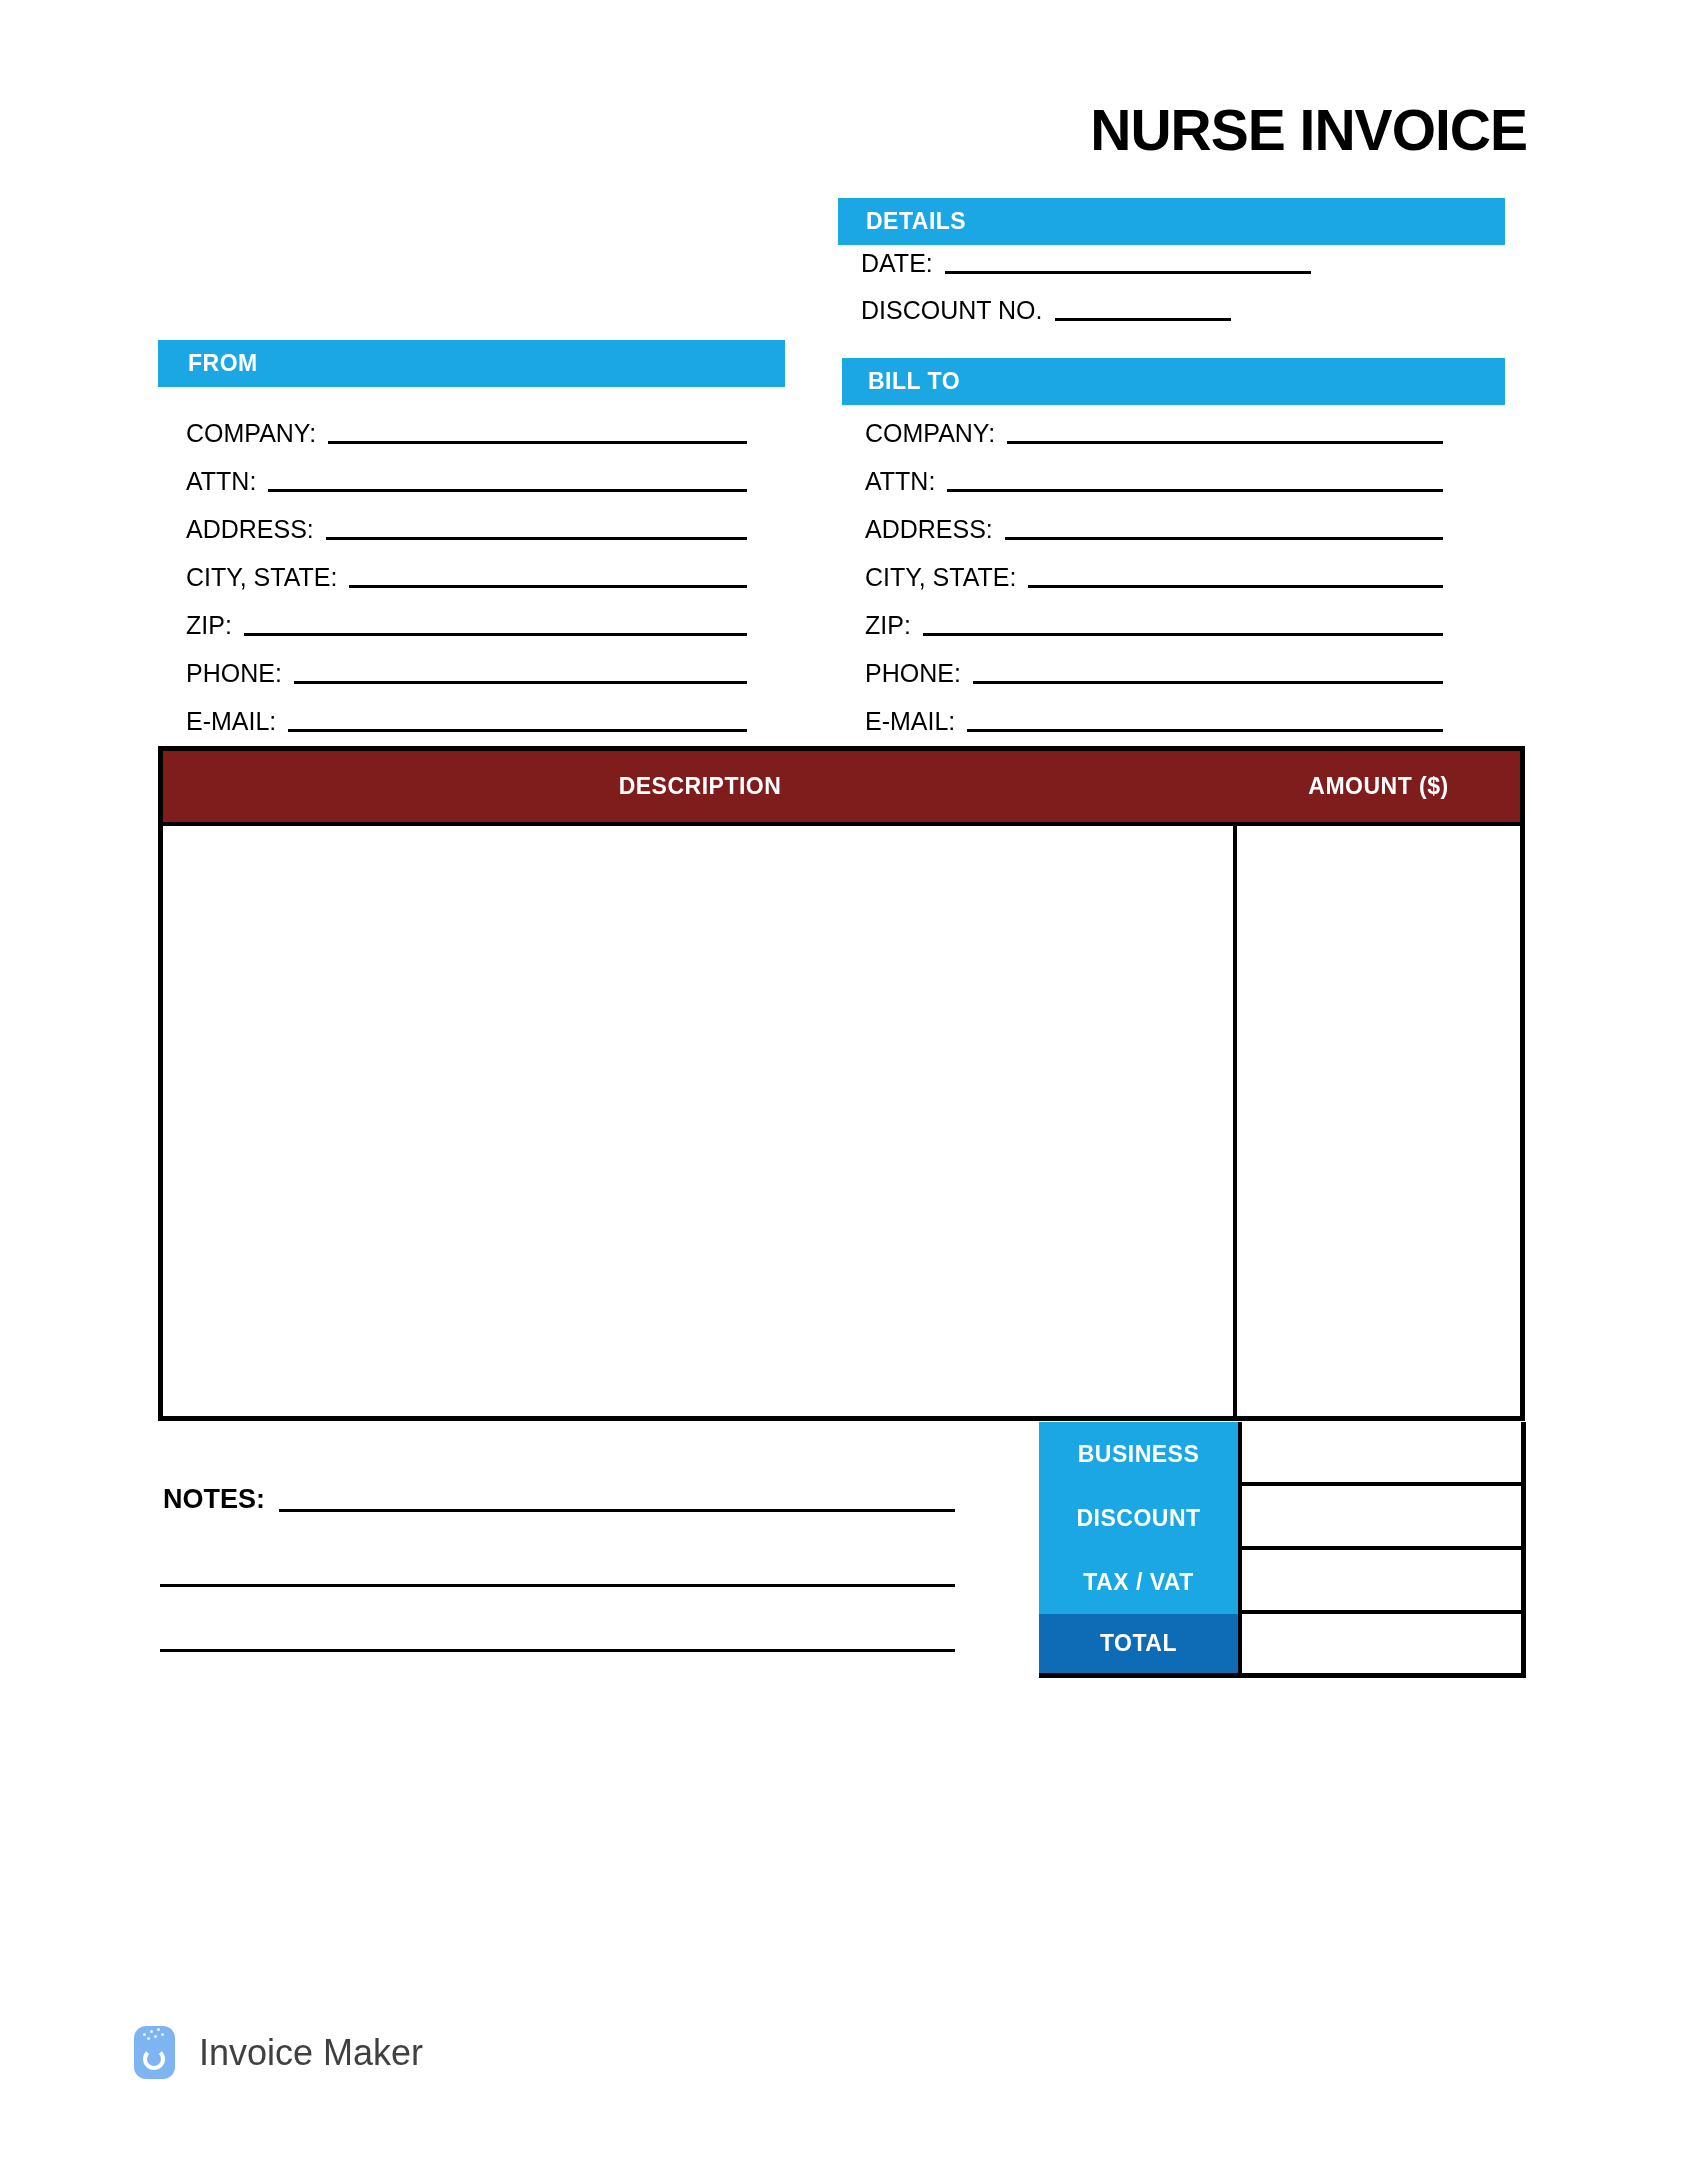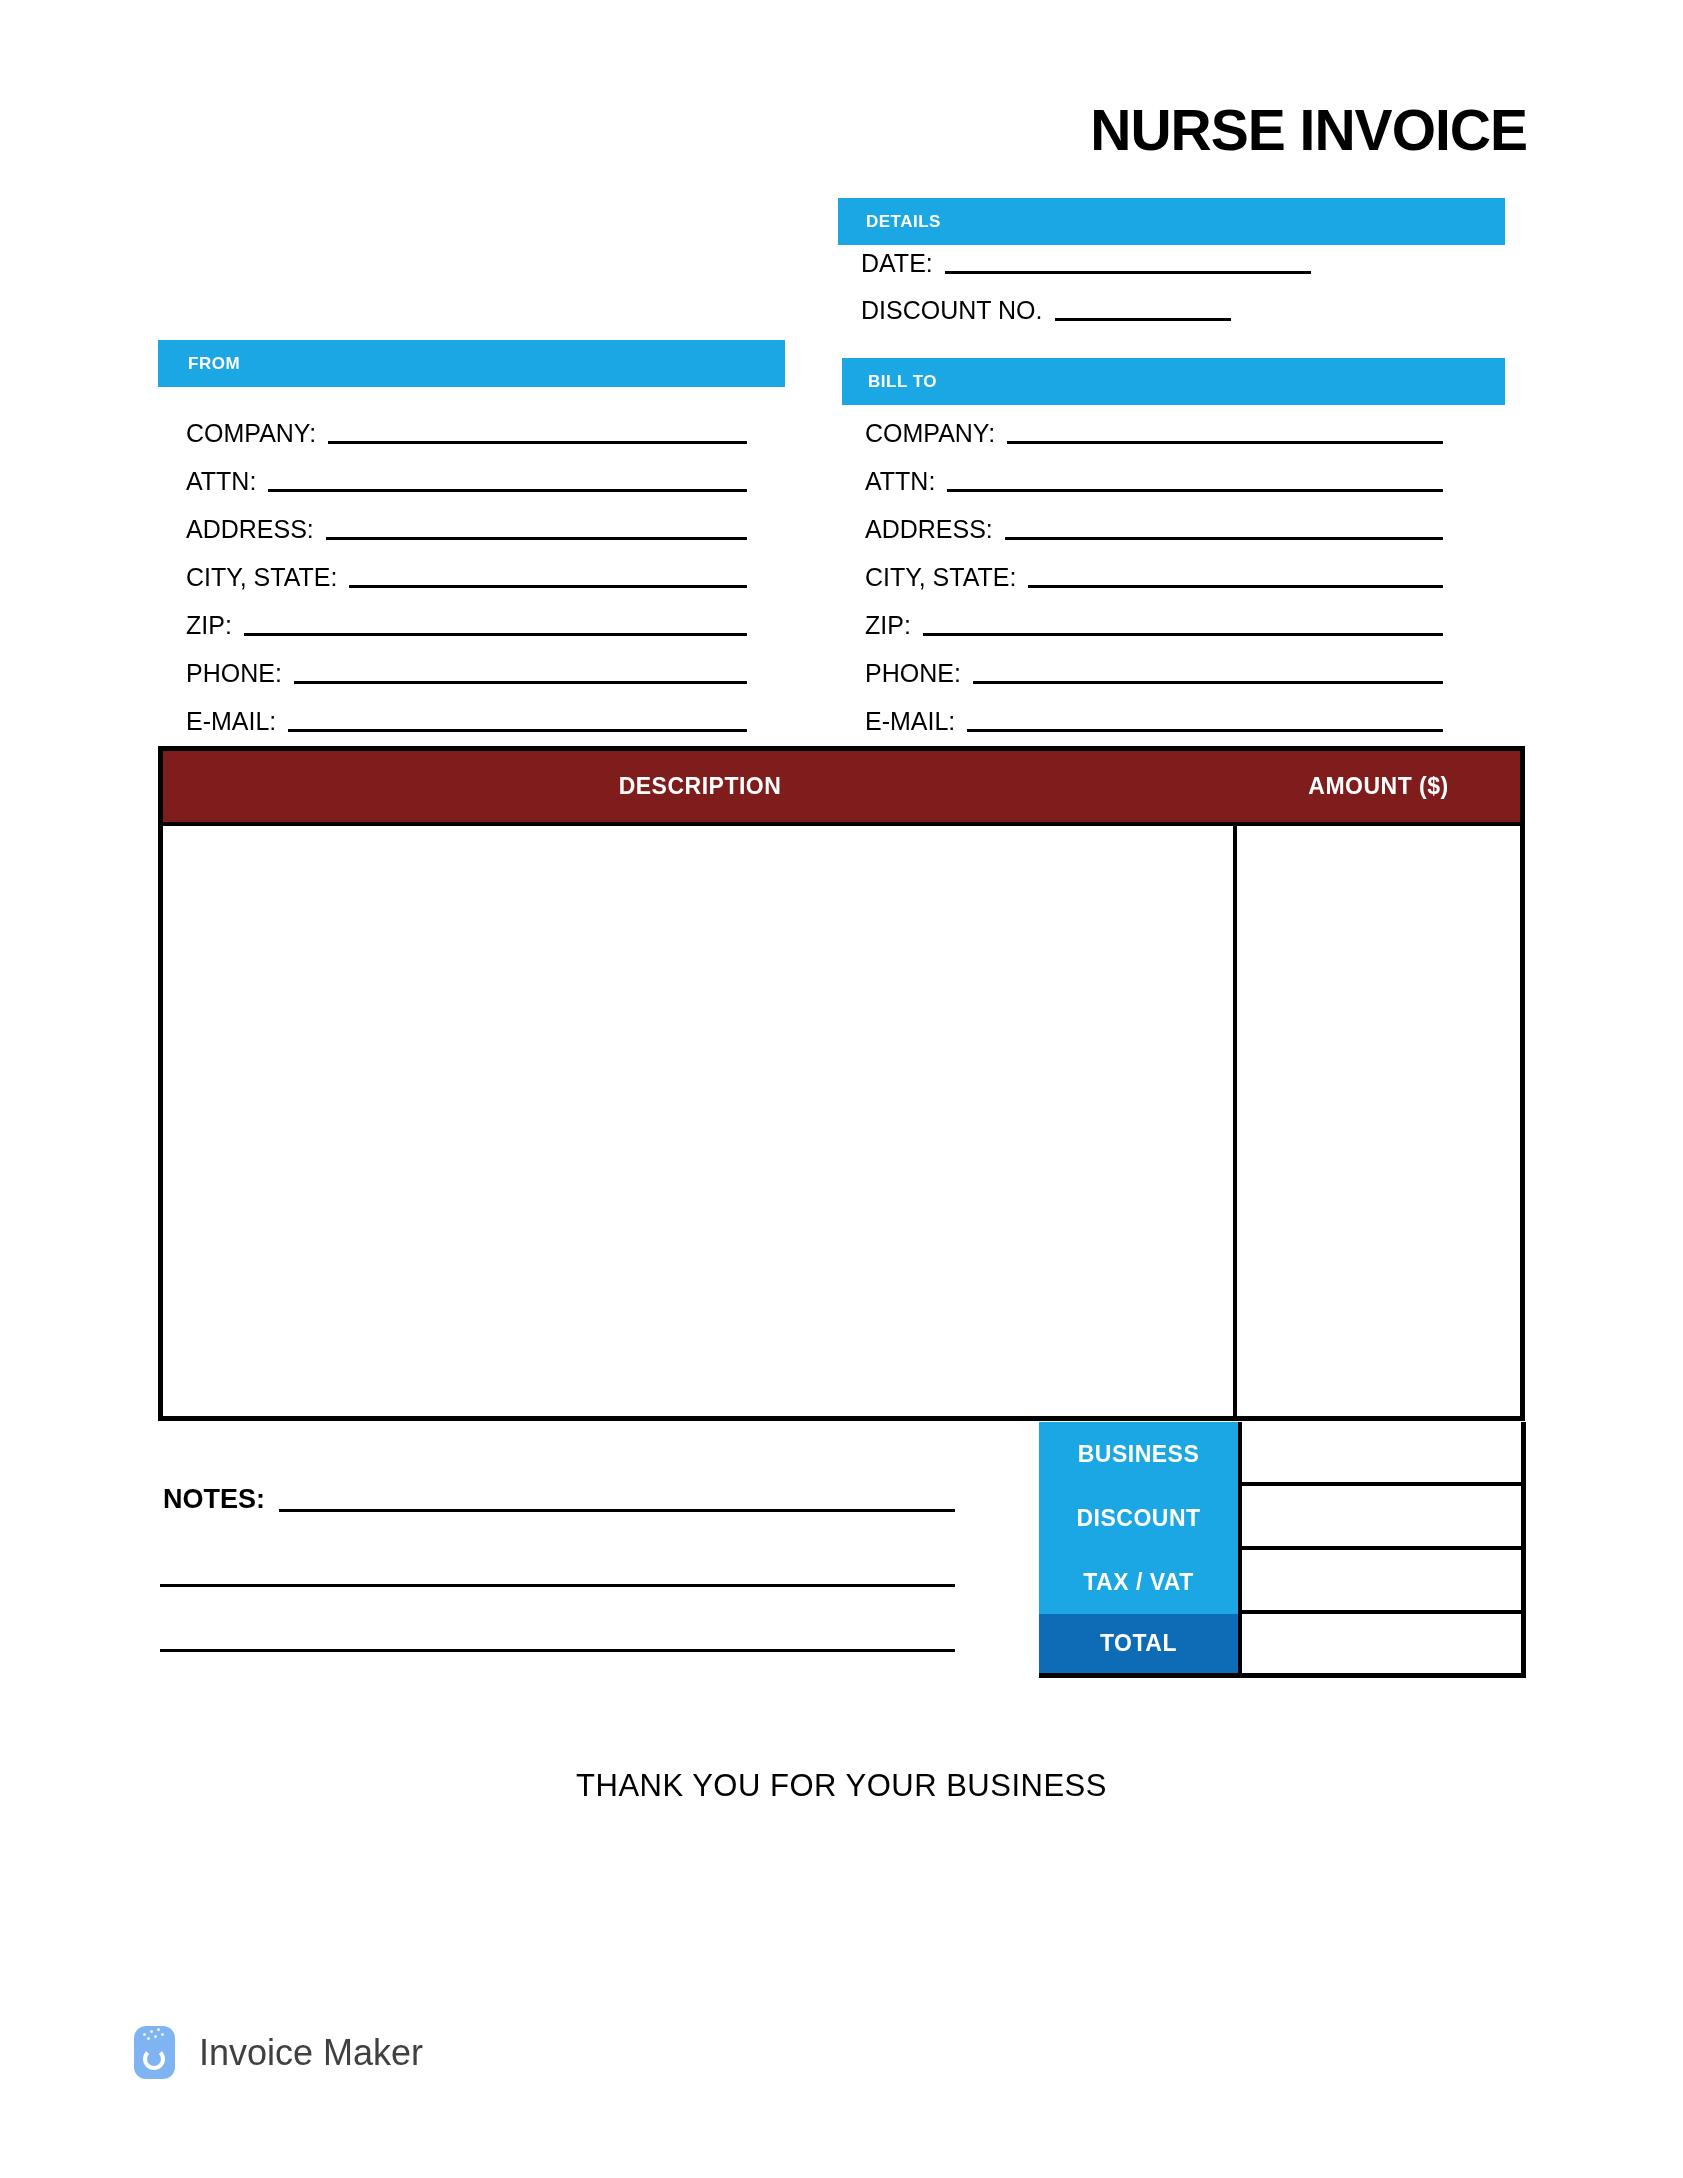--- a/index.html
+++ b/index.html
@@ -26,21 +26,21 @@
     white-space: nowrap;
   }
 
   
   .bar {
     position: absolute;
     height: 47px;
     background: #1BA7E3;
     color: #fff;
     font-weight: bold;
-    font-size: 17px;
+    font-size: 23px;
     letter-spacing: 0.5px;
     display: flex;
     align-items: center;
   }
   .details-bar { left: 838px; top: 198px; width: 667px; padding-left: 28px; }
   .from-bar    { left: 158px; top: 340px; width: 627px; padding-left: 30px; }
   .billto-bar  { left: 842px; top: 358px; width: 663px; padding-left: 26px; }
 
   
   .frow {
@@ -310,21 +310,20 @@
     <div class="t-amount last"></div>
   </div>
 
   <div class="notes-row">
     <span class="lbl">NOTES:</span>
     <div class="line"></div>
   </div>
   <div class="nline nline2"></div>
   <div class="nline nline3"></div>
 
-  <div class="thankyou">THANK YOU FOR YOUR BUSINESS</div>
 
   <div class="footer-brand">
     <div class="logo">
       <div class="dots"></div>
       <div class="smile"></div>
     </div>
     <div class="brand-text">Invoice Maker</div>
   </div>
 
 </div>

